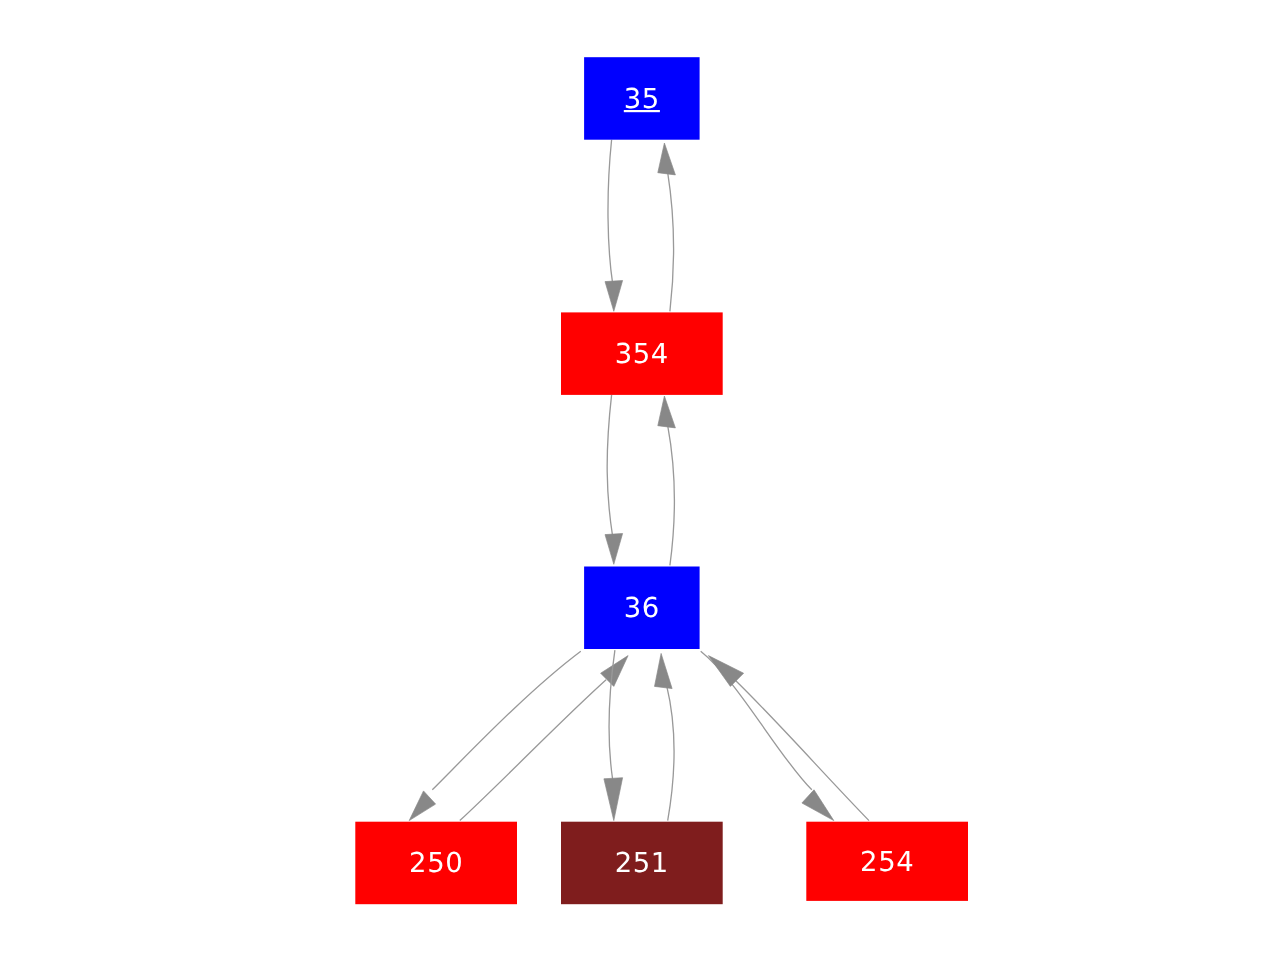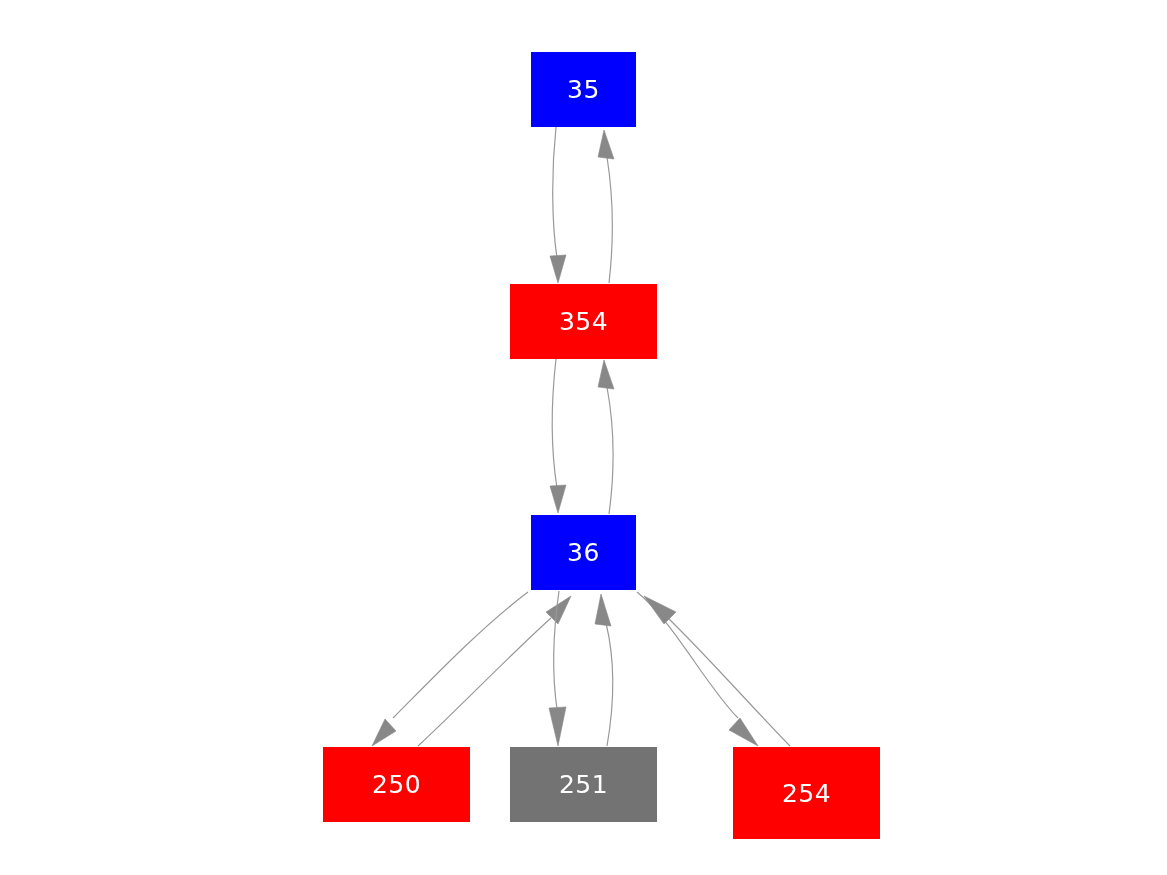--- a/index.html
+++ b/index.html
@@ -105,37 +105,37 @@
       <polygon class="arrow-head" points="758,746 740,718 729,730"></polygon>
     </g>
 
     <g>
       <path class="edge-path" d="M 790,746 C 752,707 706,655 668,618"></path>
       <polygon class="arrow-head" points="644,596 664,624 676,612"></polygon>
     </g>
 
   </svg>
 
-  <div class="node" style="left:531px; top:52px; width:105px; height:75px; background:#0000ff;">
+  <div class="node" style="left:531px; top:52px; width:105px; height:75px; background:#0000ff;text-decoration:underline;">
     <span class="node-label">35</span>
   </div>
 
   <div class="node" style="left:510px; top:284px; width:147px; height:75px; background:#ff0000;">
     <span class="node-label">354</span>
   </div>
 
   <div class="node" style="left:531px; top:515px; width:105px; height:75px; background:#0000ff;justify-content:center;">
     <span class="node-label">36</span>
   </div>
 
   <div class="node" style="left:287px; top:747px; width:147px; height:75px; background:#ff0000;margin-left:36px;">
     <span class="node-label">250</span>
   </div>
 
-  <div class="node" style="left:510px; top:747px; width:147px; height:75px; background:#737373;">
+  <div class="node" style="left:510px; top:747px; width:147px; height:75px; background:#7f1d1d;">
     <span class="node-label">251</span>
   </div>
 
-  <div class="node" style="left:733px; top:747px; width:147px; height:92px; background:#ff0000;">
+  <div class="node" style="left:733px; top:747px; width:147px; height:72px; background:#ff0000;">
     <span class="node-label">254</span>
   </div>
 
 </div>
 
 </body></html>

